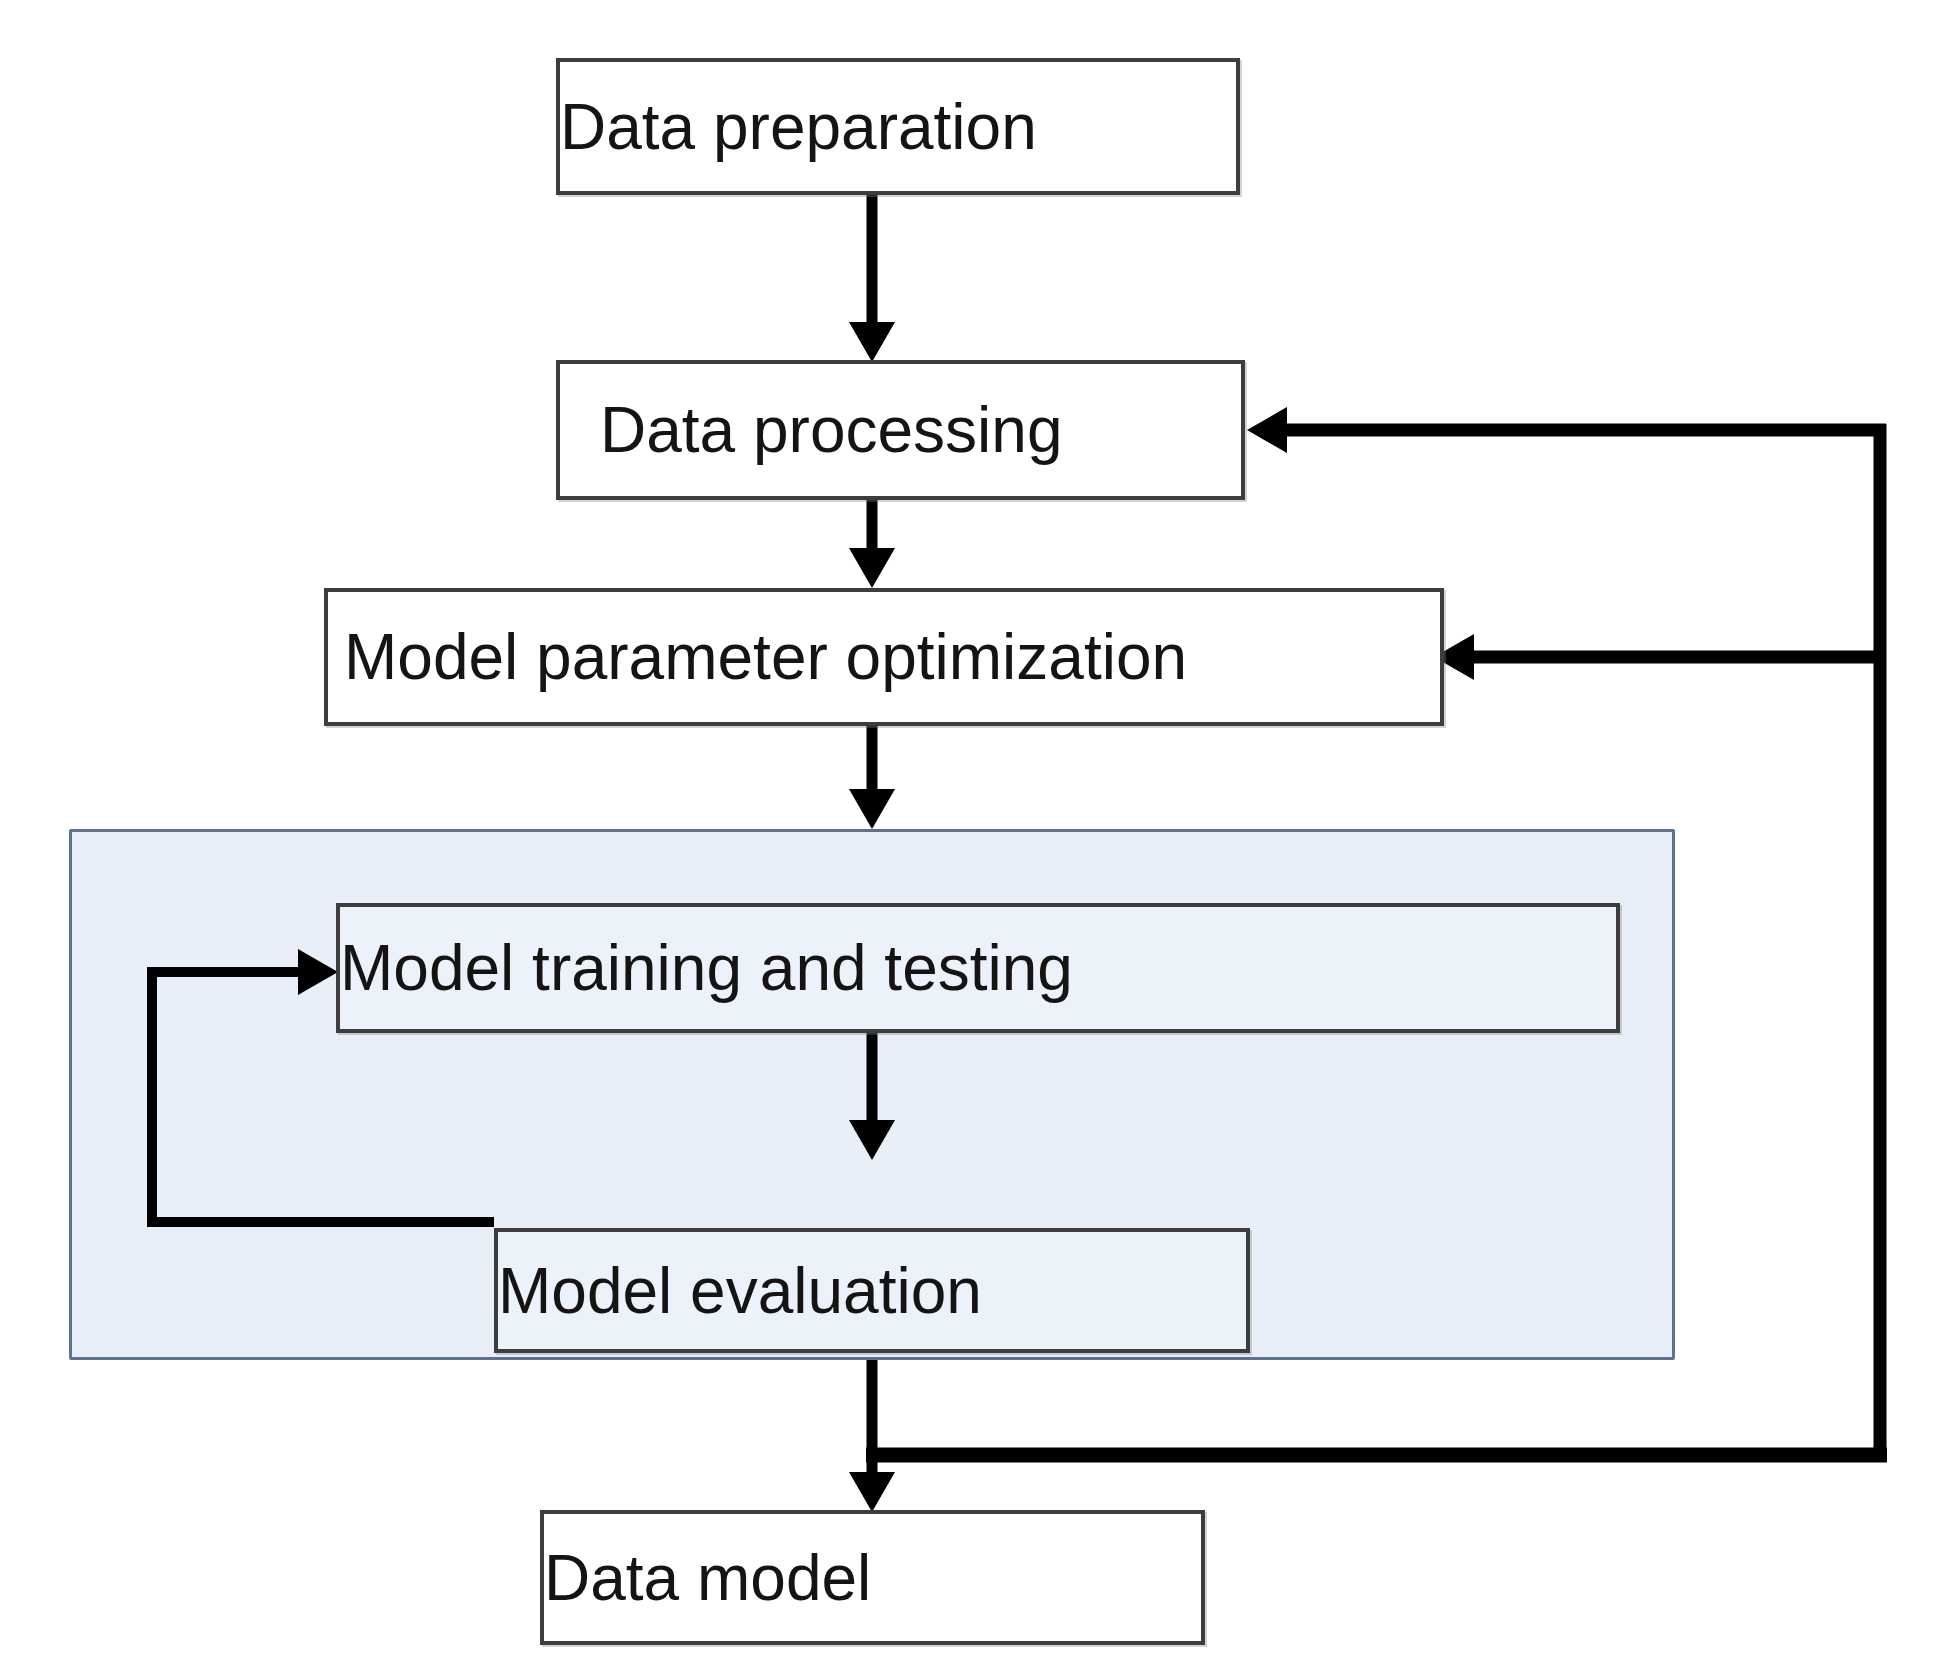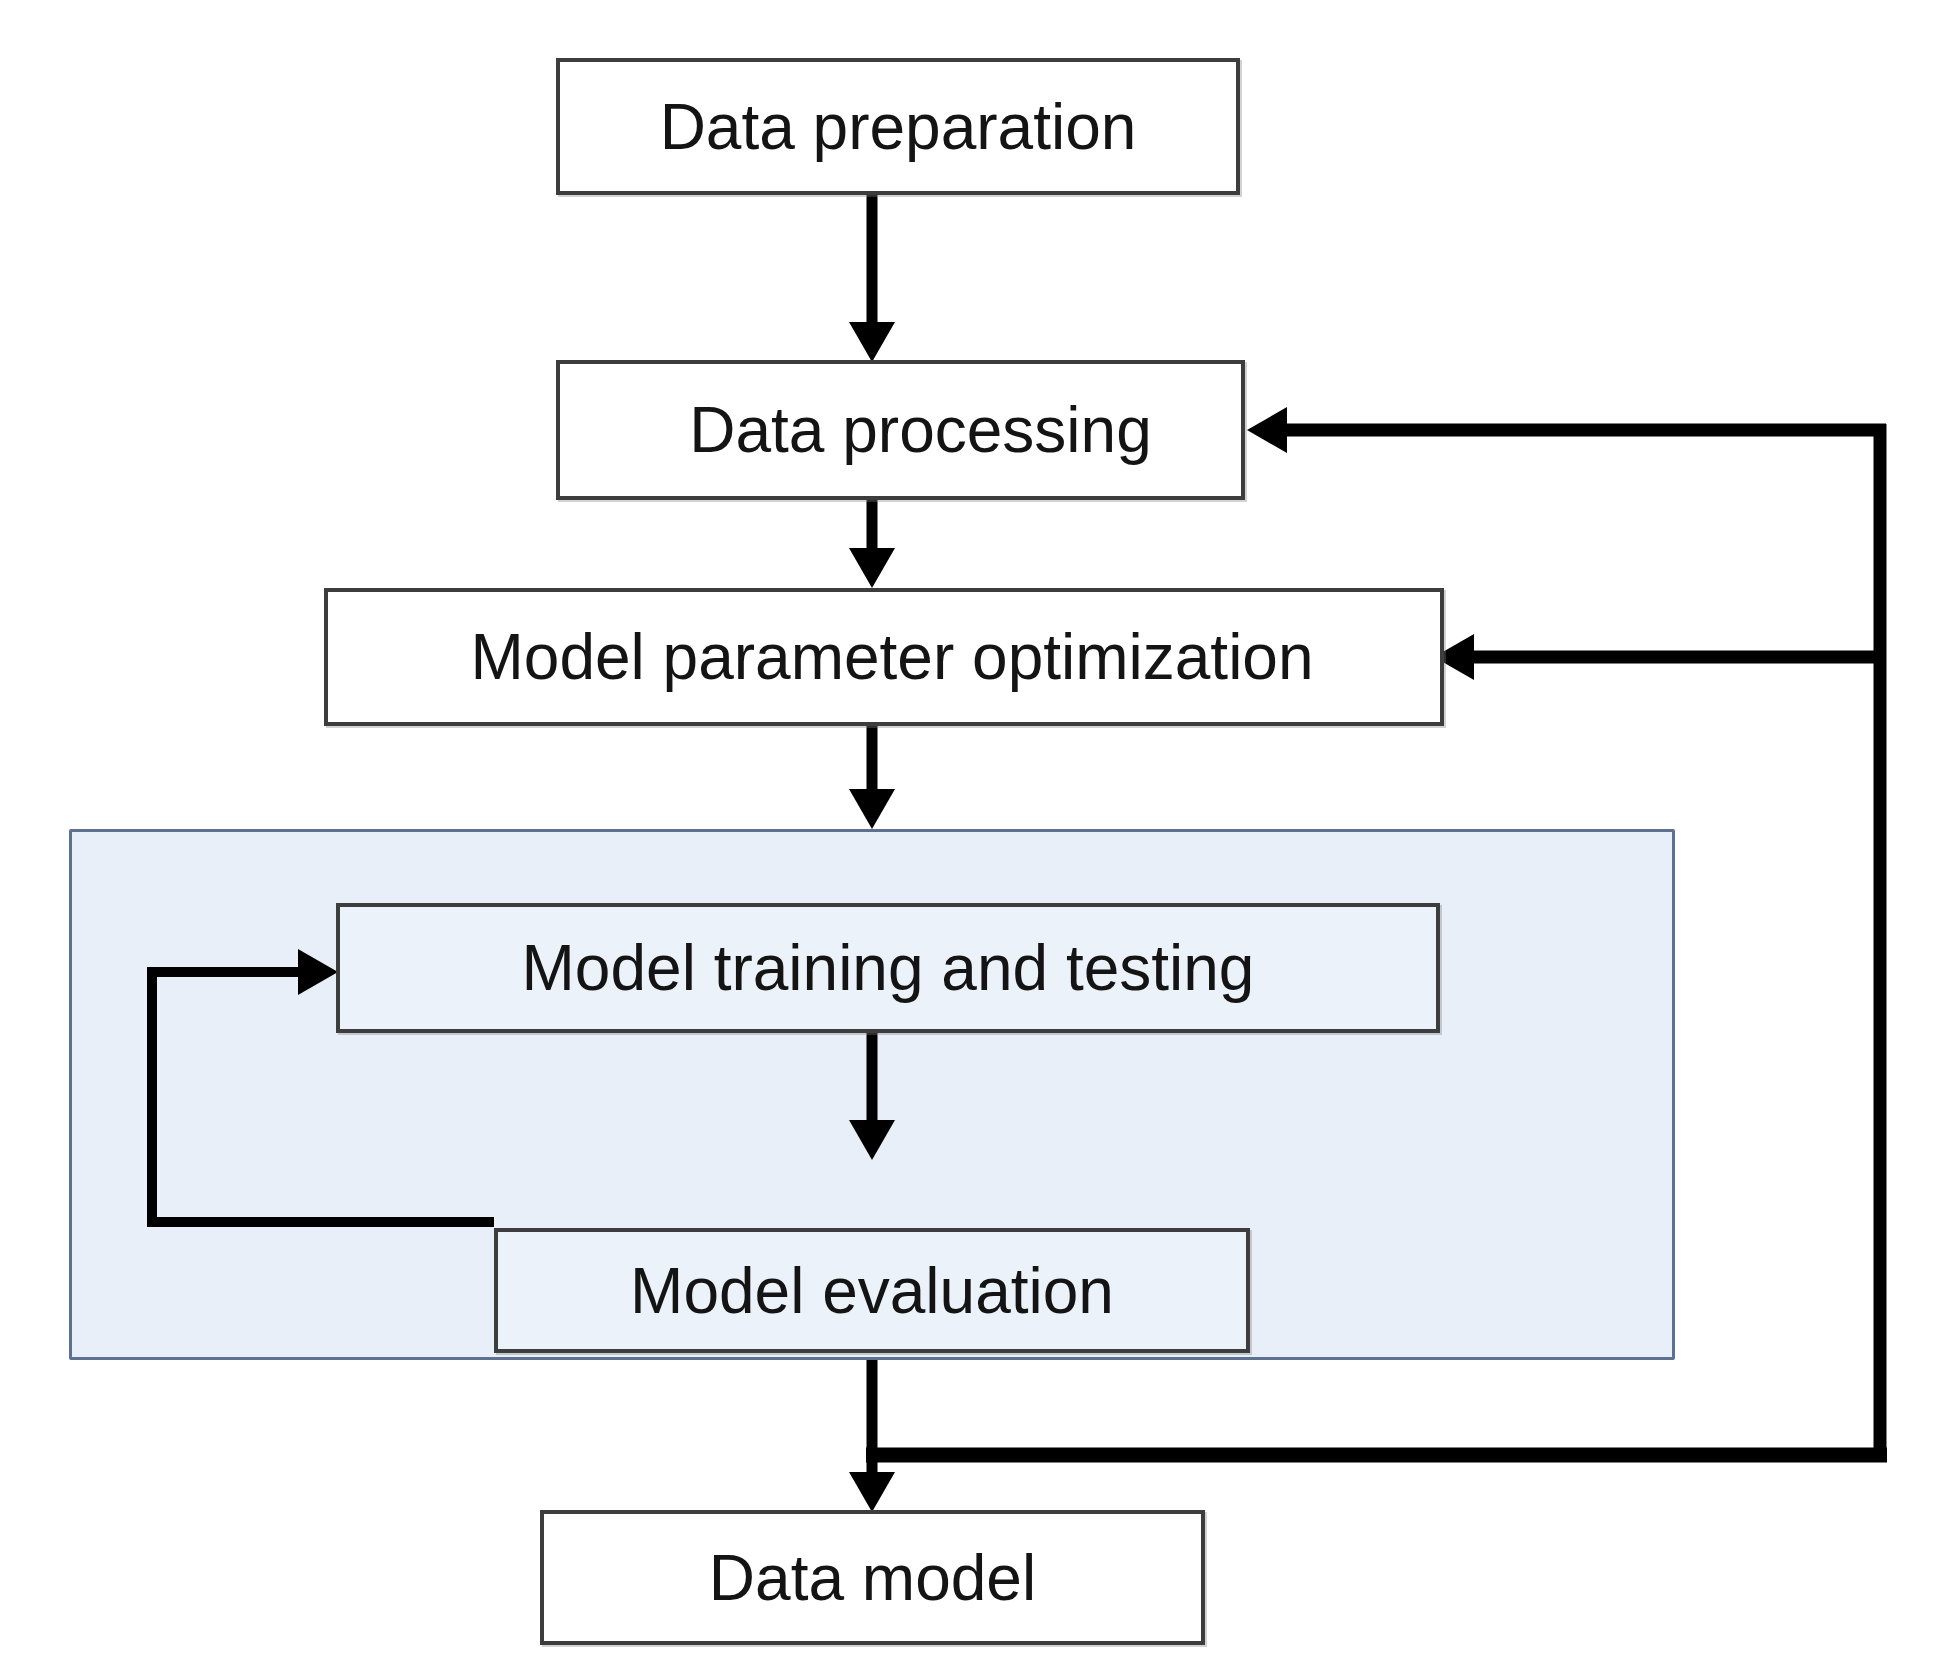--- a/index.html
+++ b/index.html
@@ -35,36 +35,35 @@
     box-sizing: border-box;
     z-index: 1;
   }
   .node {
     position: absolute;
     box-sizing: border-box;
     border: 4px solid #3d3d3d;
     background: #ffffff;
     display: flex;
     align-items: center;
-    justify-content: center;
     text-align: center;
     font-size: 64px;
     font-weight: 400;
     color: #141414;
     letter-spacing: 0px;
     z-index: 3;
     box-shadow: 2px 2px 0 rgba(130,130,130,0.35);
   }
   .node.inner {
     background: #ecf2fa;
   }
   #node-data-preparation          { left: 556px; top: 58px;   width: 684px;  height: 137px; }
   #node-data-processing           { left: 556px; top: 360px;  width: 689px;  height: 140px; padding-left: 40px; }
   #node-model-parameter-optimization { left: 324px; top: 588px; width: 1120px; height: 138px; padding-left: 16px; }
-  #node-model-training-testing    { left: 336px; top: 903px;  width: 1104px; height: 130px; }
+  #node-model-training-testing    { left: 336px; top: 903px;  width: 1284px; height: 130px; }
   #node-model-evaluation          { left: 494px; top: 1228px; width: 756px;  height: 125px; }
   #node-final-model               { left: 540px; top: 1510px; width: 665px;  height: 135px; }
 </style>
 </head>
 <body>
 
 <div class="canvas">
 
   <div class="group-box"></div>
 

